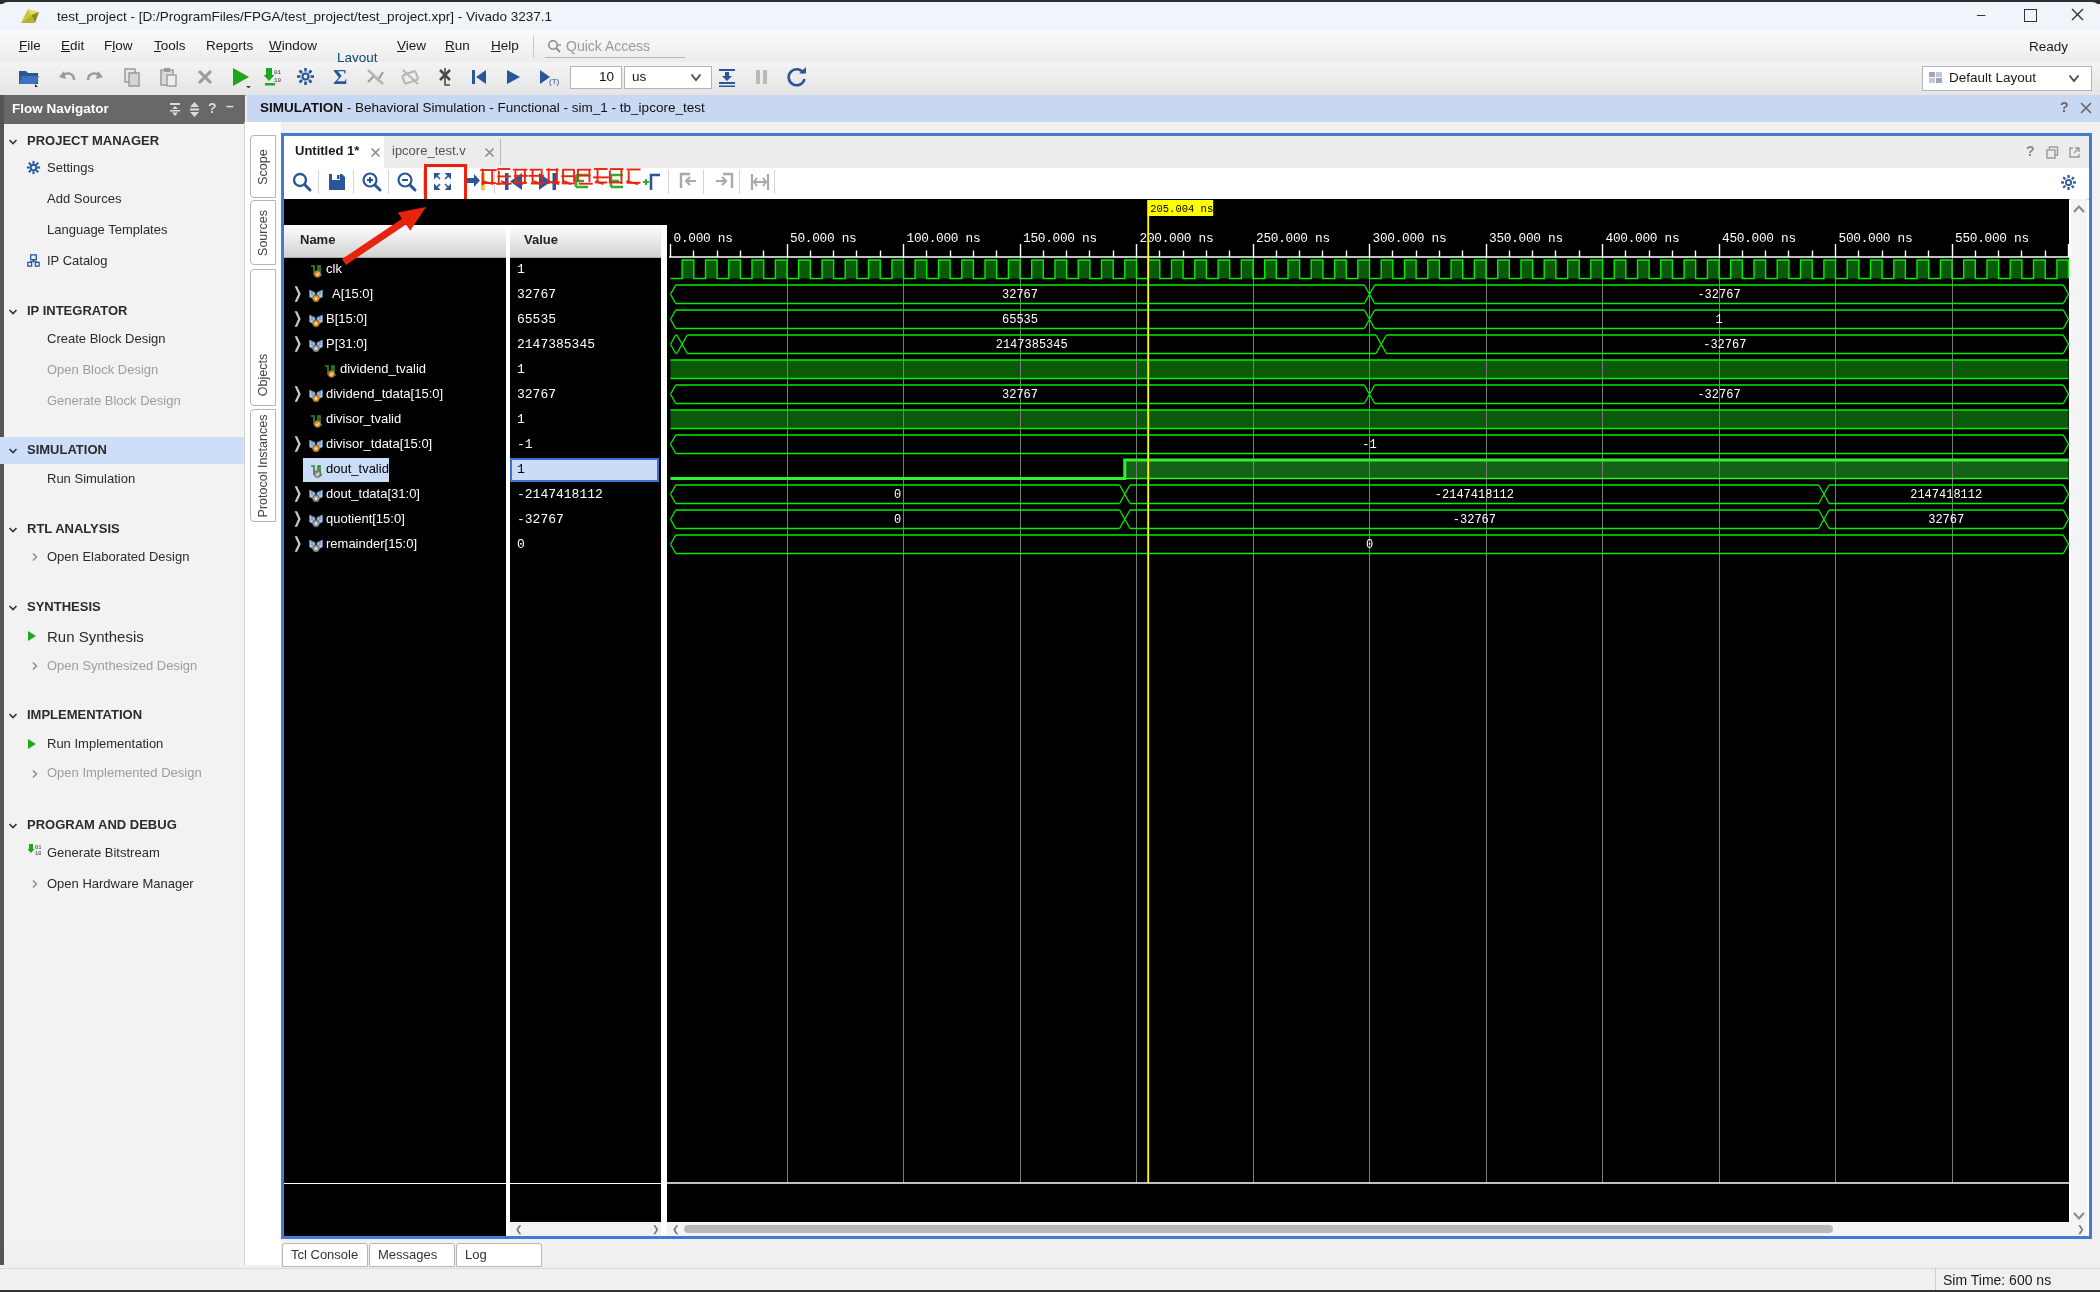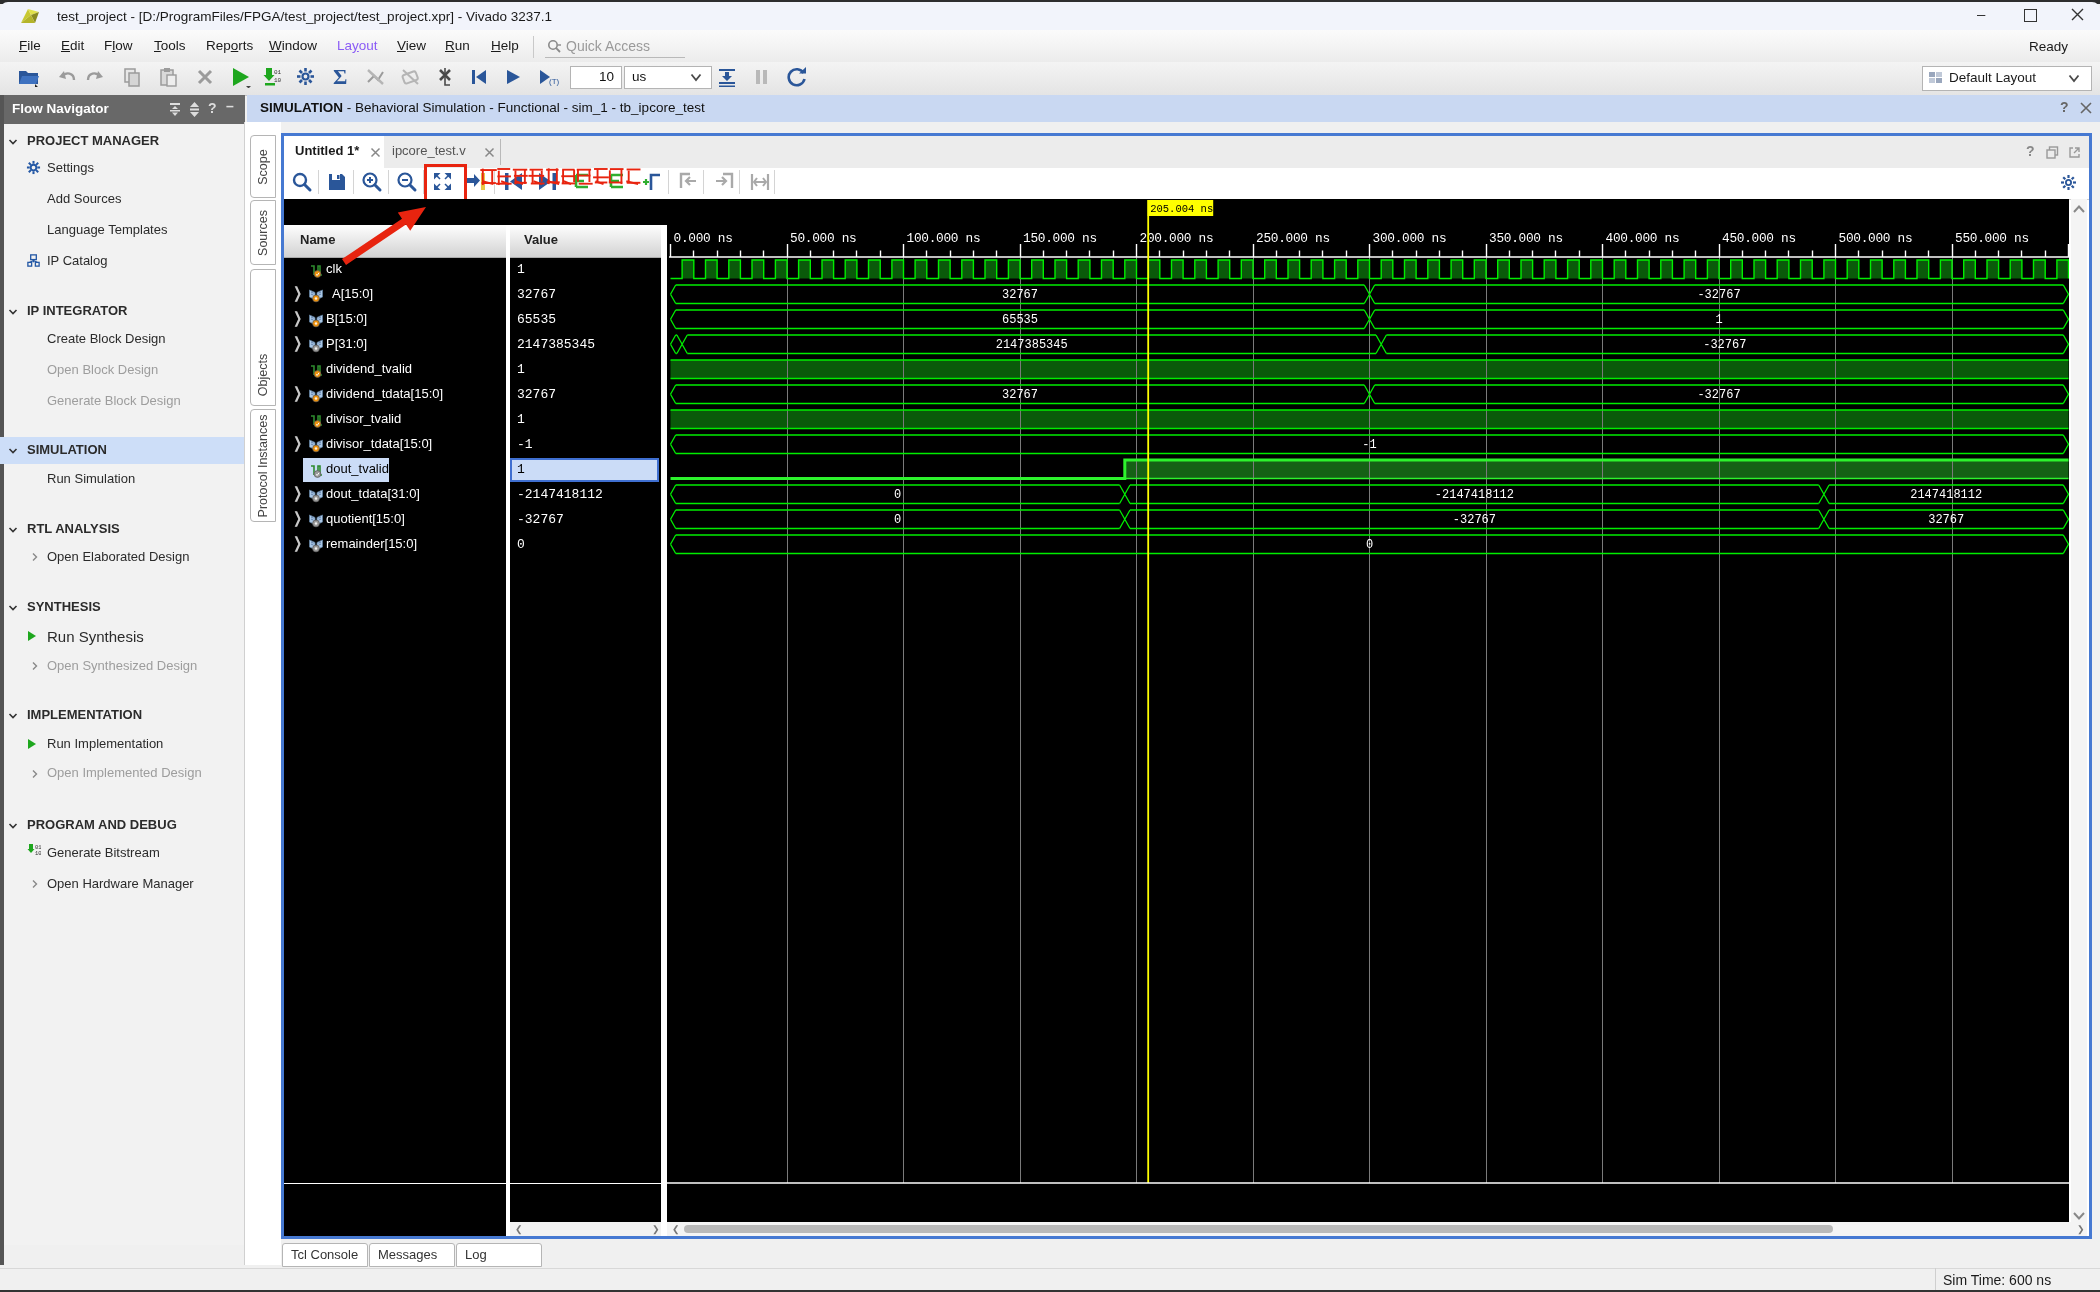--- a/index.html
+++ b/index.html
@@ -21,21 +21,21 @@
     <path d="M1 1 L12 12 M12 1 L1 12" stroke="#333" stroke-width="1.4"></path>
   </svg>
 
 <div class="abs" style="left:0;top:30px;width:2100px;height:32px;background:linear-gradient(#fbfbfb,#ececec)"></div>
 <span style="position:absolute;left:19px;top:38px;font-size:13.5px;color:#1a1a1a"><u>F</u>ile</span>
 <span style="position:absolute;left:61px;top:38px;font-size:13.5px;color:#1a1a1a"><u>E</u>dit</span>
 <span style="position:absolute;left:104px;top:38px;font-size:13.5px;color:#1a1a1a">F<u>l</u>ow</span>
 <span style="position:absolute;left:154px;top:38px;font-size:13.5px;color:#1a1a1a"><u>T</u>ools</span>
 <span style="position:absolute;left:206px;top:38px;font-size:13.5px;color:#1a1a1a">Rep<u>o</u>rts</span>
 <span style="position:absolute;left:269px;top:38px;font-size:13.5px;color:#1a1a1a"><u>W</u>indow</span>
-<span style="position:absolute;left:337px;top:38px;font-size:13.5px;color:#8b5cf6">La<u>y</u>out</span>
+<span style="position:absolute;left:337px;top:50px;font-size:13.5px;color:#0c4a6e">La<u>y</u>out</span>
 <span style="position:absolute;left:397px;top:38px;font-size:13.5px;color:#1a1a1a"><u>V</u>iew</span>
 <span style="position:absolute;left:445px;top:38px;font-size:13.5px;color:#1a1a1a"><u>R</u>un</span>
 <span style="position:absolute;left:491px;top:38px;font-size:13.5px;color:#1a1a1a"><u>H</u>elp</span>
 <div class="abs" style="left:533px;top:36px;width:1px;height:22px;background:#c9c9c9"></div>
 <svg class="abs" style="left:547px;top:39px" width="15" height="15" viewBox="0 0 15 15">
     <circle cx="6" cy="6" r="4.2" fill="none" stroke="#8a8a8a" stroke-width="1.6"></circle>
     <line x1="9.2" y1="9.2" x2="13" y2="13" stroke="#8a8a8a" stroke-width="1.8"></line>
     <line x1="11" y1="6" x2="14" y2="6" stroke="#8a8a8a" stroke-width="1.4"></line>
   </svg>
 <span class="abs" style="left:566px;top:38px;font-size:14px;color:#9a9a9a">Quick Access</span>
@@ -548,21 +548,21 @@
         <span style="position:absolute;left:9px;top:4px;color:#c8c8c8;font-size:11px;transform:scaleY(1.4)">❯</span>
         <span style="position:absolute;left:24px;top:4px"><svg width="16" height="16" viewBox="0 0 16 16">
             <path d="M1.5 3 L7 5.5 V12.5 L1.5 10 Z" fill="#aac7e6" stroke="#607d9c" stroke-width="0.8"></path>
             <path d="M14.5 3 L9 5.5 V12.5 L14.5 10 Z" fill="#aac7e6" stroke="#607d9c" stroke-width="0.8"></path>
             <path d="M3 5 L5.5 6.2 M3 7 L5.5 8.2 M10.5 6.2 L13 5 M10.5 8.2 L13 7" stroke="#51719c" stroke-width="0.8"></path>
             <circle cx="8" cy="11.5" r="3.4" fill="#9a9a9a" stroke="#555" stroke-width="0.7"></circle>
             <circle cx="8" cy="11.5" r="1.2" fill="#fff" opacity="0.85"></circle>
           </svg></span>
         <span style="position:absolute;left:42px;top:3px;color:#fff;font-size:13px;white-space:nowrap">P[31:0]</span>
       </div>
-<div style="position:absolute;left:0px;top:100px;width:212px;height:25px">
+<div style="position:absolute;left:14px;top:100px;width:212px;height:25px">
         <span style="position:absolute;left:24px;top:4px"><svg width="16" height="16" viewBox="0 0 16 16">
             <path d="M3 4 H6 V13 M10 13 V4 H12 V13 M8 13 H14" stroke="#2e8b2e" stroke-width="1.6" fill="none"></path>
             <circle cx="9.5" cy="12" r="3.4" fill="#f0920c" stroke="#555" stroke-width="0.7"></circle>
             <path d="M8 12.5 L9.3 13.3 L11 10.8" stroke="#fff" stroke-width="1" fill="none"></path>
           </svg></span>
         <span style="position:absolute;left:42px;top:3px;color:#fff;font-size:13px;white-space:nowrap">dividend_tvalid</span>
       </div>
 <div style="position:absolute;left:0px;top:125px;width:222px;height:25px">
         <span style="position:absolute;left:9px;top:4px;color:#c8c8c8;font-size:11px;transform:scaleY(1.4)">❯</span>
         <span style="position:absolute;left:24px;top:4px"><svg width="16" height="16" viewBox="0 0 16 16">

